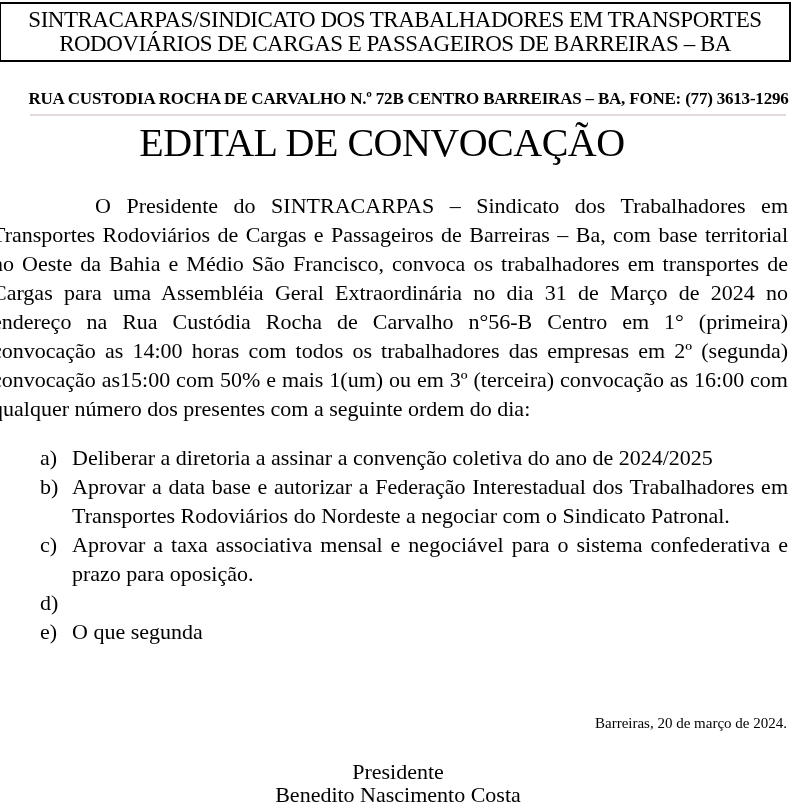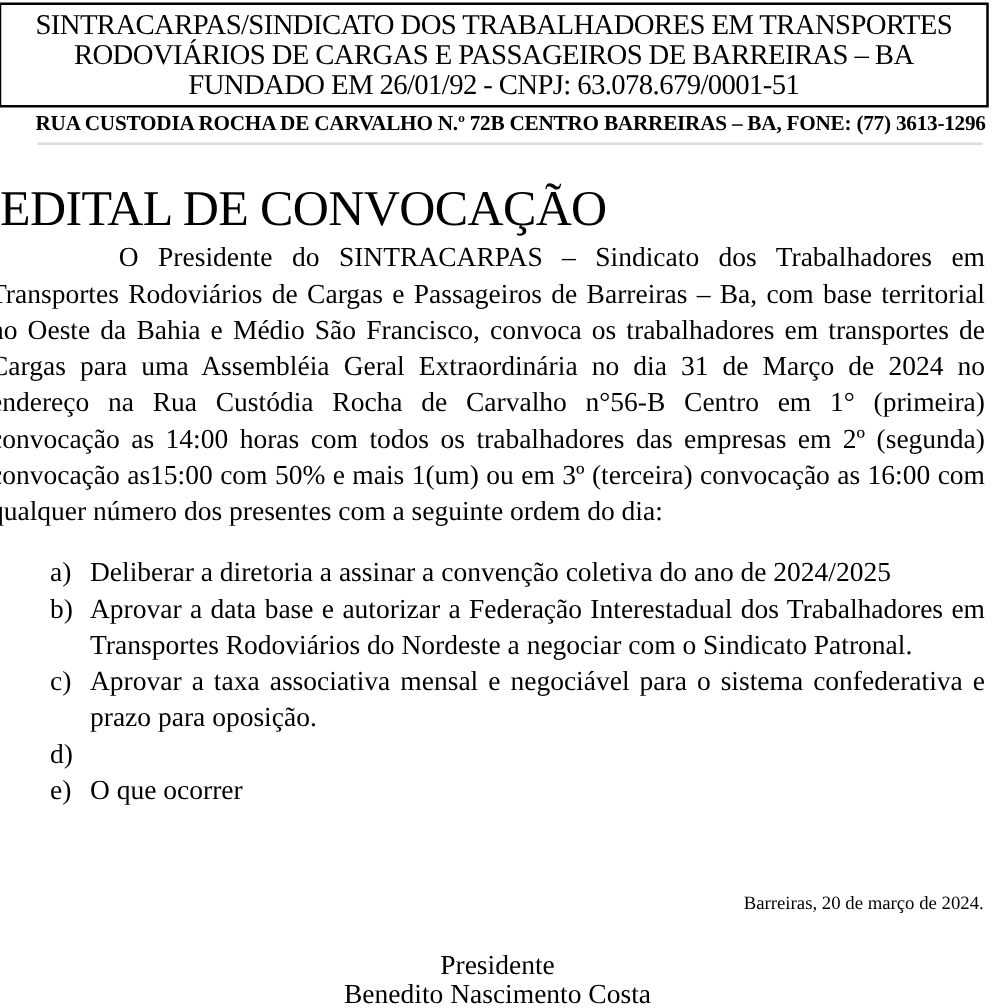--- a/index.html
+++ b/index.html
@@ -26,22 +26,22 @@
     white-space:nowrap;
     padding-left:17px;
   }
   .address-rule {
     position:absolute; top:114px; left:30px; width:756px; height:2px;
     background:#e4dada;
   }
 
   
   .doc-title {
-    position:absolute; top:145px; left:0; width:764px;
-    text-align:left;
+    position:absolute; top:121px; left:0; width:764px;
+    text-align:center;
     font-size:40px; font-weight:normal; line-height:44px;
     letter-spacing:-0.5px;
   }
 
   
   .body-par {
     position:absolute; top:191px; left:-8px; width:796px;
     font-size:22px; line-height:29px;
     text-align:justify;
     text-indent:103px;
@@ -72,21 +72,20 @@
   }
 </style>
 </head>
 <body>
 
 <div class="page">
 
   <div class="letterhead-box">
     <div>SINTRACARPAS/SINDICATO DOS TRABALHADORES EM TRANSPORTES</div>
     <div>RODOVIÁRIOS DE CARGAS E PASSAGEIROS DE BARREIRAS – BA</div>
-    <div>FUNDADO EM 26/01/92 - CNPJ: 63.078.679/0001-51</div>
   </div>
 
   <div class="address">RUA CUSTODIA ROCHA DE CARVALHO N.º 72B CENTRO BARREIRAS – BA, FONE: (77) 3613-1296</div>
   <div class="address-rule"></div>
 
   <h1 class="doc-title">EDITAL DE CONVOCAÇÃO</h1>
 
   <p class="body-par">O Presidente do SINTRACARPAS – Sindicato dos Trabalhadores em Transportes Rodoviários de Cargas e Passageiros de Barreiras – Ba, com base territorial no Oeste da Bahia e Médio São Francisco, convoca os trabalhadores em transportes de Cargas para uma Assembléia Geral Extraordinária no dia 31 de Março de 2024 no endereço na Rua Custódia Rocha de Carvalho n°56-B Centro em 1° (primeira) convocação as 14:00 horas com todos os trabalhadores das empresas em 2º (segunda) convocação as15:00 com 50% e mais 1(um) ou em 3º (terceira) convocação as 16:00 com qualquer número dos presentes com a seguinte ordem do dia:</p>
 
   <ol class="agenda">
@@ -100,21 +99,21 @@
     </li>
     <li class="agenda-item">
       <span class="marker">c)</span>
       <span class="item-text">Aprovar a taxa associativa mensal e negociável para o sistema confederativa e prazo para oposição.</span>
     </li>
     <li class="agenda-item">
       <span class="marker">d)</span>
     </li>
     <li class="agenda-item">
       <span class="marker">e)</span>
-      <span class="item-text">O que ocorrer</span>
+      <span class="item-text">O que segunda</span>
     </li>
   </ol>
 
   <div class="dateline">Barreiras, 20 de março de 2024.</div>
 
   <div class="signature">
     <div>Presidente</div>
     <div>Benedito Nascimento Costa</div>
   </div>
 

